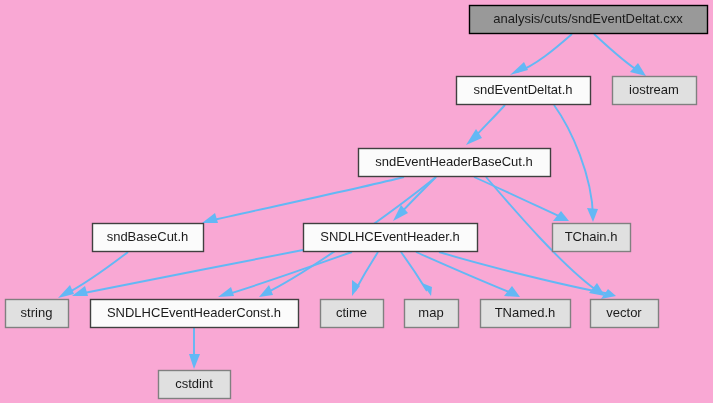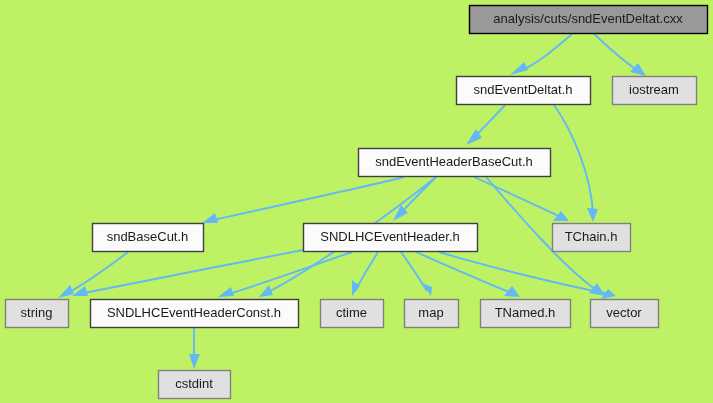--- a/index.html
+++ b/index.html
@@ -4,21 +4,21 @@
 <style>
   html, body {
     margin: 0;
     padding: 0;
     background: #000000;
   }
   #graph-root {
     position: relative;
     width: 713px;
     height: 403px;
-    background: #bef264;
+    background: #f9a8d4;
     overflow: hidden;
     font-family: "Liberation Sans", sans-serif;
   }
   #graph-svg {
     position: absolute;
     top: 0;
     left: 0;
     width: 713px;
     height: 403px;
     display: block;

